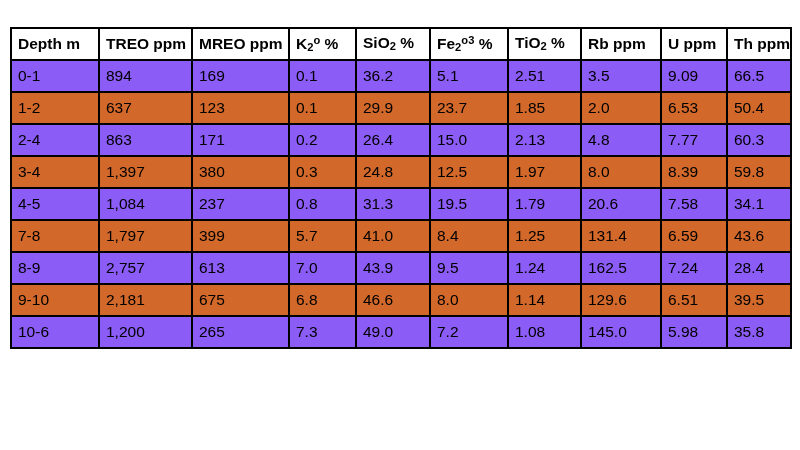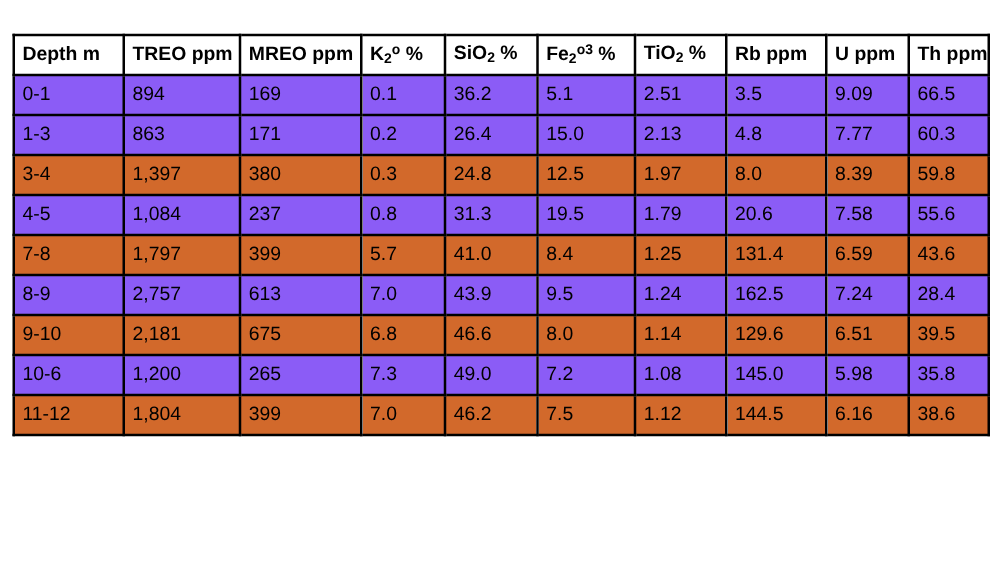--- a/index.html
+++ b/index.html
@@ -105,22 +105,34 @@
           <td>894</td>
           <td>169</td>
           <td>0.1</td>
           <td>36.2</td>
           <td>5.1</td>
           <td>2.51</td>
           <td>3.5</td>
           <td>9.09</td>
           <td>66.5</td>
         </tr>
-        <tr class="even">
-          <td>1-3</td>
+        <tr class="odd">
+          <td>1-2</td>
+          <td>637</td>
+          <td>123</td>
+          <td>0.1</td>
+          <td>29.9</td>
+          <td>23.7</td>
+          <td>1.85</td>
+          <td>2.0</td>
+          <td>6.53</td>
+          <td>50.4</td>
+        </tr>
+        <tr class="even">
+          <td>2-4</td>
           <td>863</td>
           <td>171</td>
           <td>0.2</td>
           <td>26.4</td>
           <td>15.0</td>
           <td>2.13</td>
           <td>4.8</td>
           <td>7.77</td>
           <td>60.3</td>
         </tr>
@@ -139,21 +151,21 @@
         <tr class="even">
           <td>4-5</td>
           <td>1,084</td>
           <td>237</td>
           <td>0.8</td>
           <td>31.3</td>
           <td>19.5</td>
           <td>1.79</td>
           <td>20.6</td>
           <td>7.58</td>
-          <td>55.6</td>
+          <td>34.1</td>
         </tr>
         <tr class="odd">
           <td>7-8</td>
           <td>1,797</td>
           <td>399</td>
           <td>5.7</td>
           <td>41.0</td>
           <td>8.4</td>
           <td>1.25</td>
           <td>131.4</td>
@@ -189,27 +201,15 @@
           <td>1,200</td>
           <td>265</td>
           <td>7.3</td>
           <td>49.0</td>
           <td>7.2</td>
           <td>1.08</td>
           <td>145.0</td>
           <td>5.98</td>
           <td>35.8</td>
         </tr>
-        <tr class="odd">
-          <td>11-12</td>
-          <td>1,804</td>
-          <td>399</td>
-          <td>7.0</td>
-          <td>46.2</td>
-          <td>7.5</td>
-          <td>1.12</td>
-          <td>144.5</td>
-          <td>6.16</td>
-          <td>38.6</td>
-        </tr>
       </tbody>
   </table>
 </div>
 
 </body></html>

